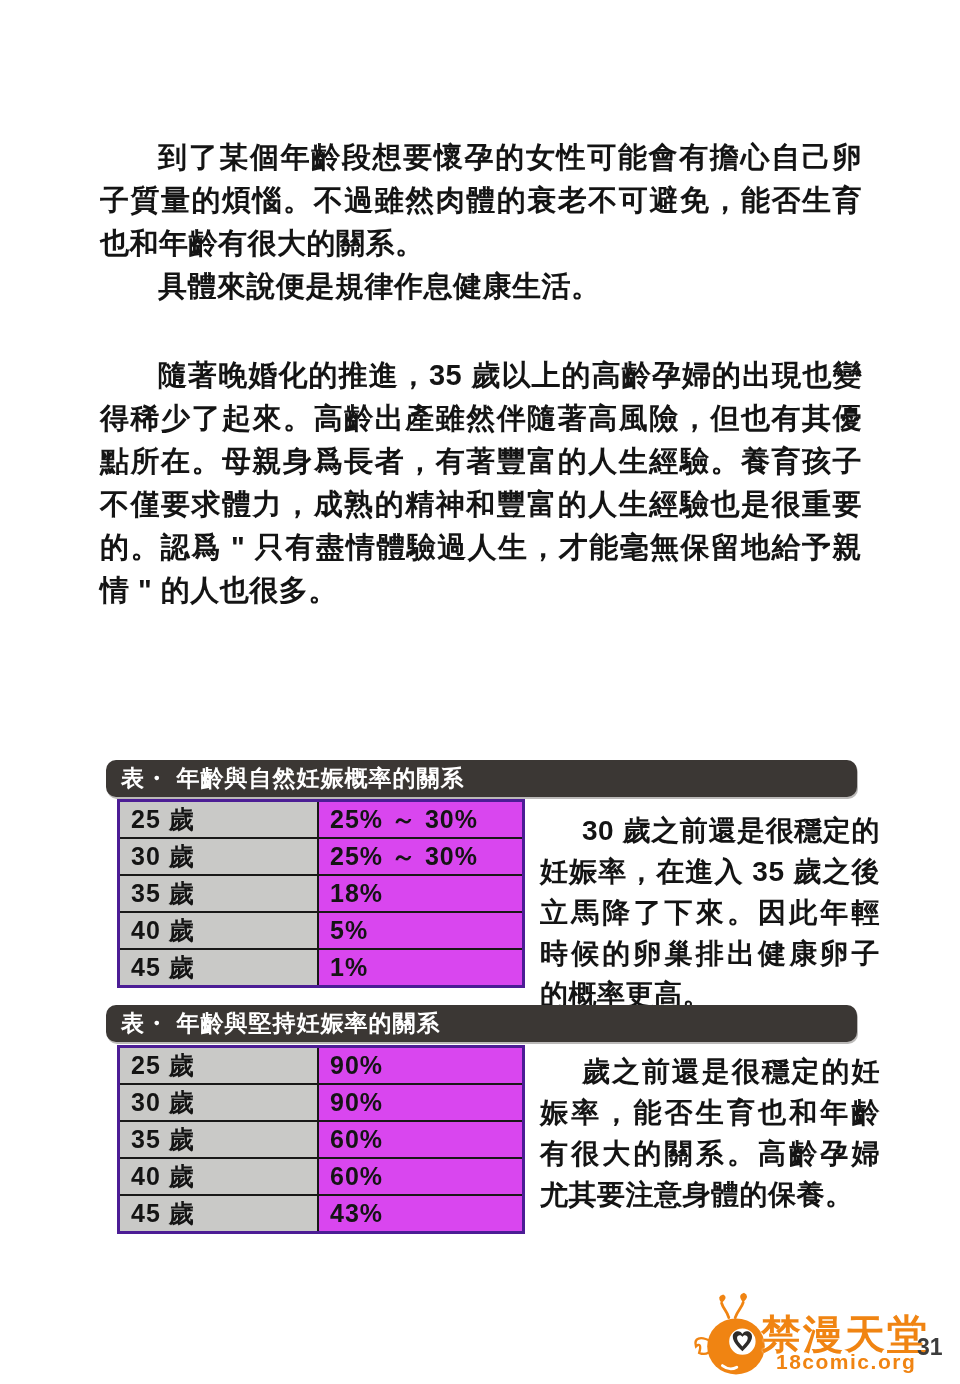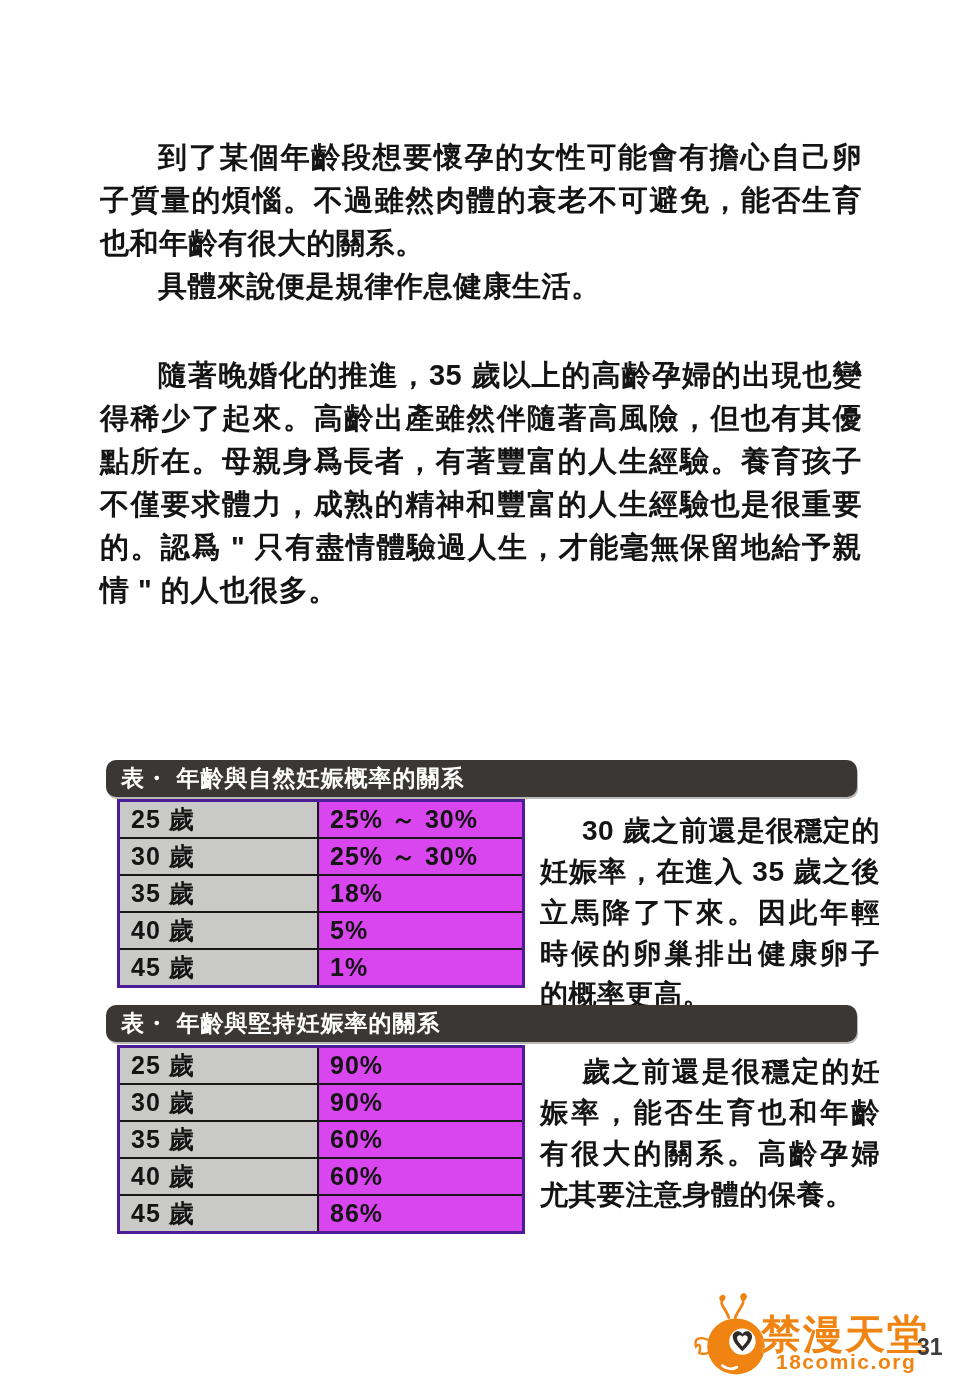--- a/index.html
+++ b/index.html
@@ -131,21 +131,21 @@
     <tr>
       <td class="age-col">35 歲</td>
       <td class="val-col">60%</td>
     </tr>
     <tr>
       <td class="age-col">40 歲</td>
       <td class="val-col">60%</td>
     </tr>
     <tr>
       <td class="age-col">45 歲</td>
-      <td class="val-col">86%</td>
+      <td class="val-col">43%</td>
     </tr>
   </tbody>
 </table>
 
 <div class="side-note" id="note2">歲之前還是很穩定的妊娠率，能否生育也和年齡有很大的關系。高齡孕婦尤其要注意身體的保養。</div>
 
 <div class="whale-logo">
   <svg width="80" height="92" viewBox="0 0 100 115">
 
     <path d="M46,32 C44,24 39,21 37,14" fill="none" stroke="#f08412" stroke-width="3.5" stroke-linecap="round"></path>

